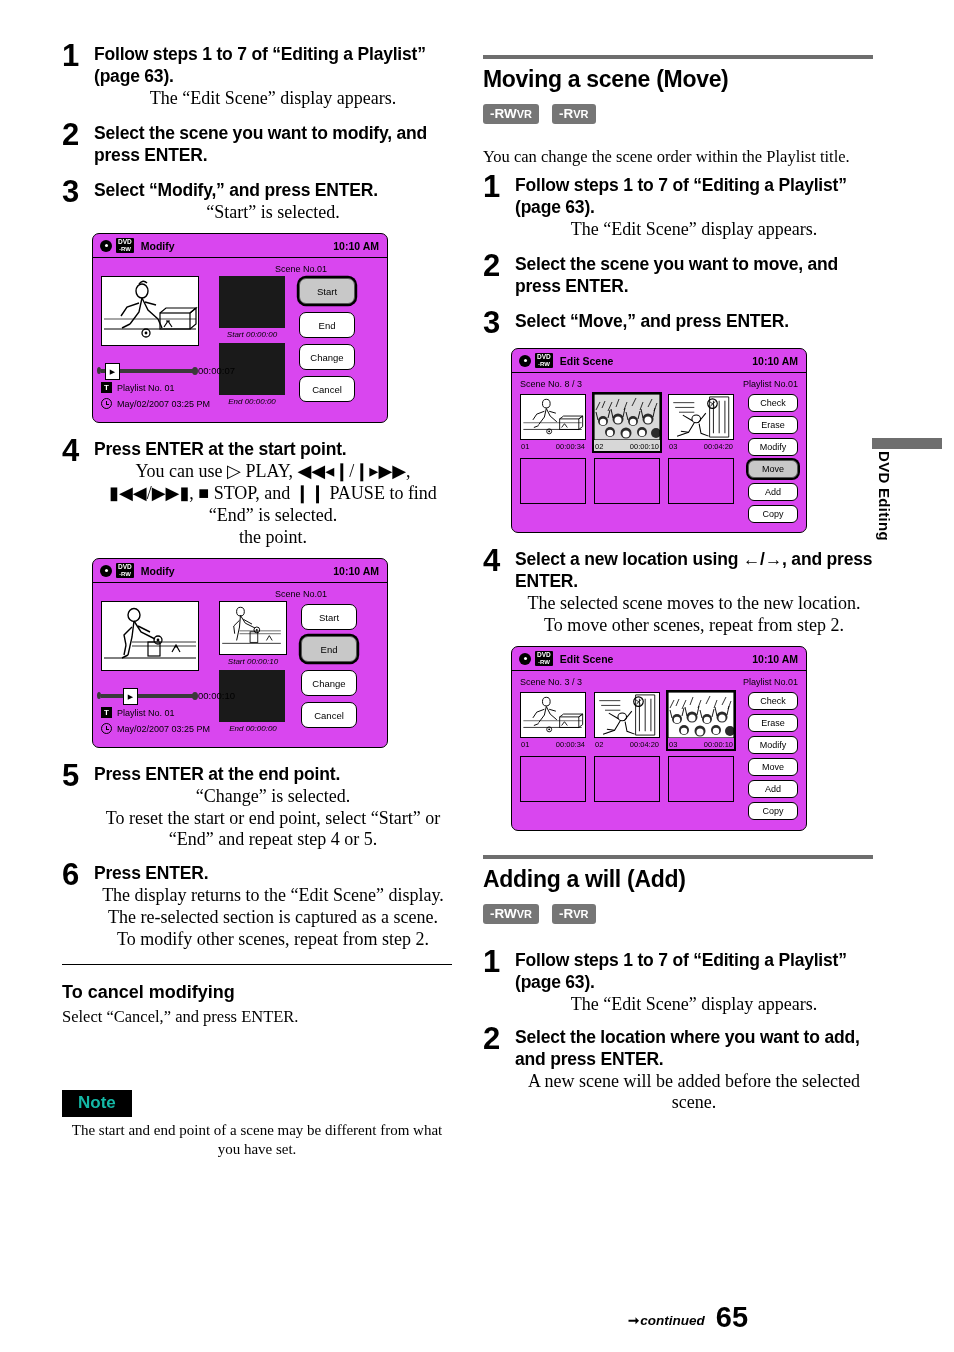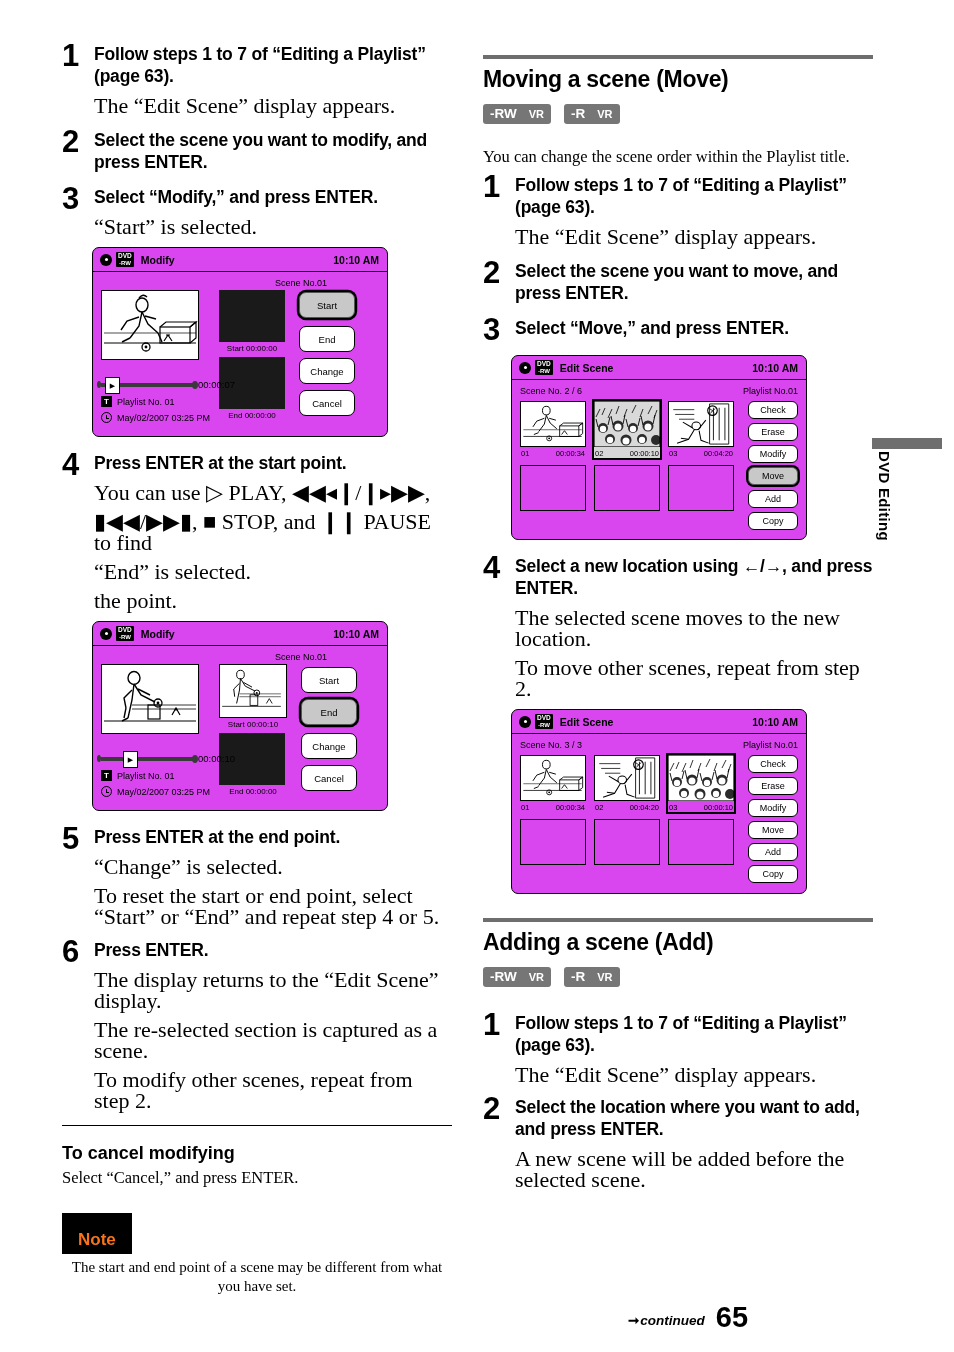--- a/index.html
+++ b/index.html
@@ -33,23 +33,24 @@
   .step-body{flex:1 1 auto;padding-top:3px;}
   .step-title{
     font-family:"Liberation Sans", sans-serif;
     font-weight:bold;
     font-size:17.5px;
     line-height:22px;
     letter-spacing:-0.2px;
   }
   .step-desc{
     font-family:"Liberation Serif", serif;
-    font-size:22px;
+    font-size:18px;
     line-height:21px;
-    margin-top:8px;
+    margin-top:1px;
+    text-align:center;
   }
   .plain{
     font-family:"Liberation Serif", serif;
     font-size:16.5px;
     line-height:21px;
     margin:0 0 3px 0;
   }
 
   
   .sec-rule{border-top:4px solid #6e6e6e;margin-bottom:7px;}
@@ -67,38 +68,39 @@
     background:#767676;
     color:#fff;
     font-family:"Liberation Sans", sans-serif;
     font-weight:bold;
     font-size:13.5px;
     padding:2px 7px 3px 7px;
     border-radius:3px;
     margin-right:9px;
     letter-spacing:0px;
   }
-  .badge .sm{font-size:11px;margin-left:12px;}
+  .badge .sm{font-size:11px;}
 
   .subhead{
     font-family:"Liberation Sans", sans-serif;
     font-weight:bold;
     font-size:18px;
     line-height:23px;
     margin-bottom:2px;
   }
   .hr-thin{border-top:1px solid #000;margin:14px 0 16px 0;}
   .note-tag{
     display:inline-block;
-    background:#000;color:#f97316;
+    background:#000;color:#14b8a6;
     font-family:"Liberation Sans", sans-serif;
     font-weight:bold;
     font-size:17px;
-    padding:17px 16px 4px 16px;
+    padding:3px 16px 4px 16px;
     margin-bottom:4px;
+    margin-top:38px;
   }
 
   
   .screen{
     border:1.6px solid #000;
     border-radius:7px;
     background:#d946ef;
     margin:10px 0 12px 30px;
     width:296px;
     box-sizing:border-box;
@@ -141,21 +143,21 @@
   .mod-row{display:flex;align-items:flex-start;}
   .mod-thumb{
     width:96px;height:68px;border:1.4px solid #000;
     background:#fff;position:relative;overflow:hidden;flex:0 0 96px;
   }
   .mod-mid{margin-left:20px;flex:0 0 66px;}
   .mod-prev{
     width:66px;height:52px;background:#1a1a1a;border:0;position:relative;overflow:hidden;
   }
   .mod-prev.filled{background:#fff;border:1.2px solid #000;}
-  .mod-cap{font-size:8px;text-align:center;margin:2px 0 4px 0;white-space:nowrap;}
+  .mod-cap{font-size:8px;text-align:center;margin:2px 0 4px 0;white-space:nowrap;font-style:italic;}
   .mod-btns{margin-left:14px;flex:0 0 54px;}
   .btn{
     width:54px;height:24px;
     border:1.3px solid #000;border-radius:7px;
     font-size:9.5px;
     display:flex;align-items:center;justify-content:center;
     background:#fff;margin-bottom:6px;
   }
   .btn.sel{
     background:#c8c8c8;
@@ -511,21 +513,21 @@
         <span class="disc-dot"></span>
         <span class="dvd-badge">
           <div>DVD</div>
           <div>-RW</div>
         </span>
         <span class="scr-title">Edit Scene</span>
         <span class="scr-time">10:10 AM</span>
       </div>
       <div class="scr-body" style="height:145px;">
         <div class="es-row1">
-          <span>Scene No. 2 / 6</span>
+          <span>Scene No. 8 / 3</span>
           <span class="right">Playlist No.01</span>
         </div>
         <div class="es-grid">
           <div class="es-cells">
             <div class="es-line">
               <div class="es-cell">
                 <div class="es-img">
                   <svg viewBox="0 0 66 46" width="64" height="44">
                     <line x1="2" y1="36" x2="63" y2="36" stroke="#000" stroke-width="0.8"></line>
                     <line x1="2" y1="29" x2="63" y2="29" stroke="#000" stroke-width="0.6"></line>
@@ -768,21 +770,21 @@
             <div class="es-btn">Move</div>
             <div class="es-btn">Add</div>
             <div class="es-btn">Copy</div>
           </div>
         </div>
       </div>
     </div>
 
     <div style="height:12px;"></div>
     <div class="sec-rule"></div>
-    <div class="sec-title">Adding a scene (Add)</div>
+    <div class="sec-title">Adding a will (Add)</div>
     <div class="badges">
       <span class="badge"><span>-RW</span><span class="sm">VR</span></span>
       <span class="badge"><span>-R</span><span class="sm">VR</span></span>
     </div>
 
     <div class="step" style="margin-top:4px;">
       <div class="step-num">1</div>
       <div class="step-body">
         <div class="step-title">Follow steps 1 to 7 of “Editing a Playlist” (page 63).</div>
         <div class="step-desc">The “Edit Scene” display appears.</div>

